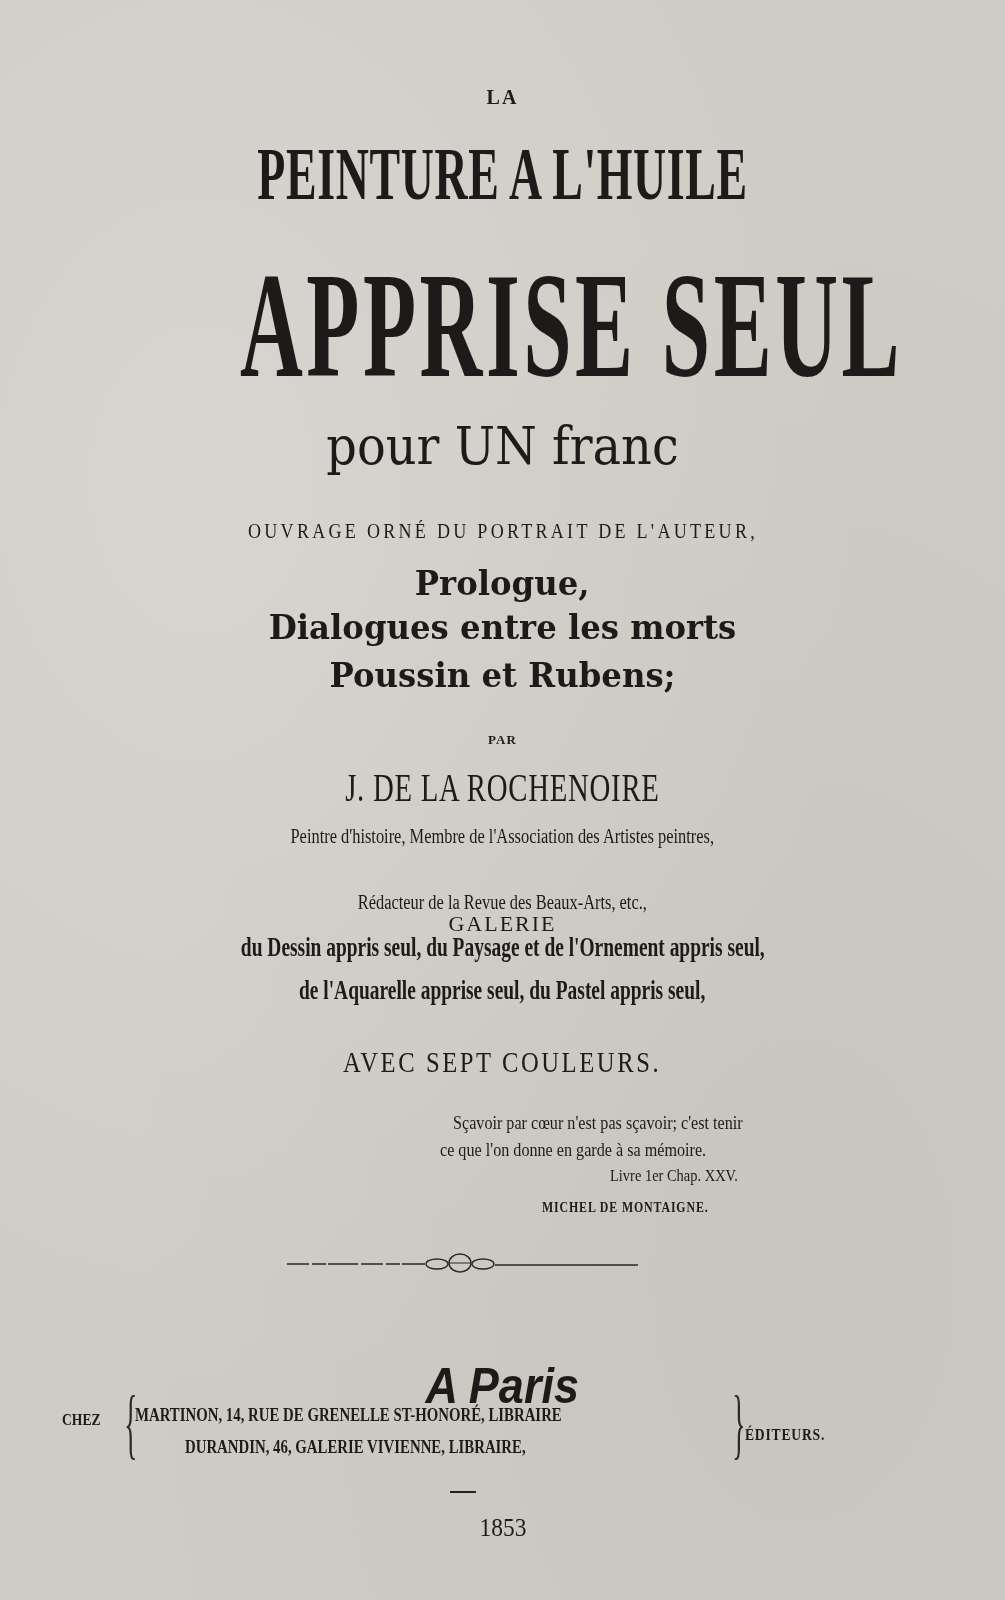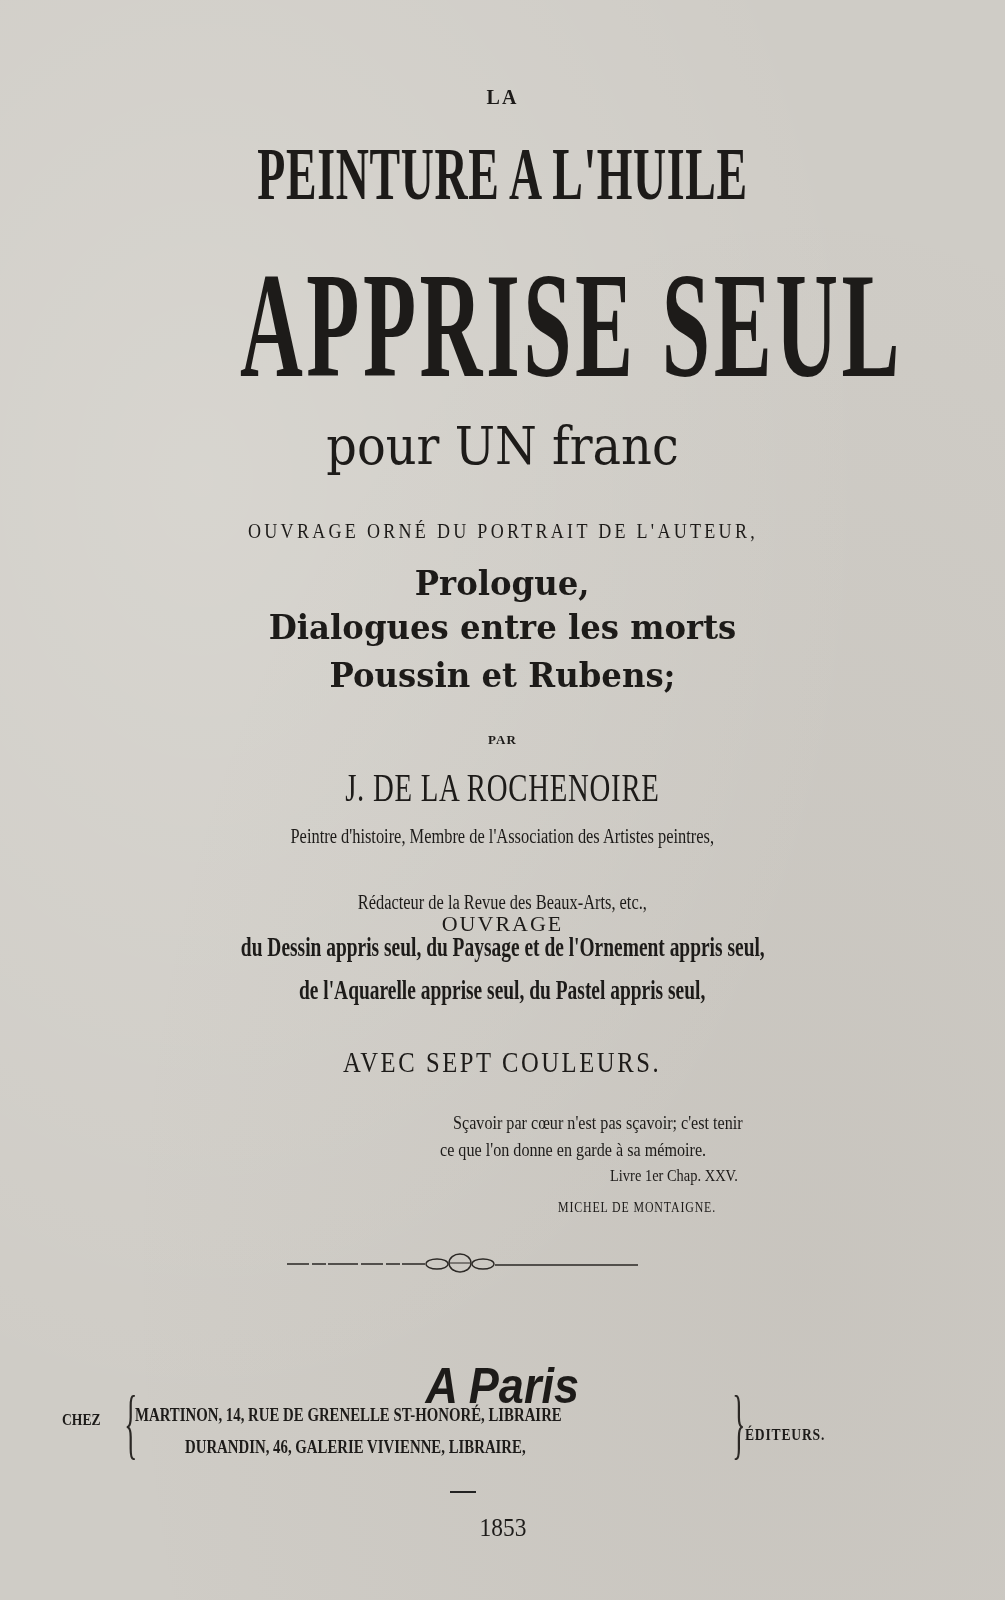--- a/index.html
+++ b/index.html
@@ -43,21 +43,21 @@
   .w1 { top: 932px; }
   .w2 { top: 952px; margin-top: 23px; }
   .avec { top: 1046px; font-size: 29px; letter-spacing: 3px; }
   .avec .cond { transform: scaleX(0.85); }
 
   .quote { position: absolute; font-size: 19px; white-space: nowrap; }
   .quote .cond { transform-origin: left; transform: scaleX(0.85); }
   .qa { left: 453px; top: 1112px; }
   .qb { left: 440px; top: 1139px; }
   .qc { left: 610px; top: 1166px; font-size: 17px; }
-  .qd { left: 542px; top: 1200px; font-size: 14px; font-weight: normal; letter-spacing: 1px; margin-left: 16px; }
+  .qd { left: 542px; top: 1200px; font-size: 14px; font-weight: bold; letter-spacing: 1px; }
 
   .ornament { position: absolute; left: 285px; top: 1251px; width: 355px; height: 24px; }
 
   .paris { top: 1357px; font-size: 50px; font-weight: bold; font-family: Liberation Sans, sans-serif; font-style: italic; }
   .paris .cond { transform: scaleX(0.9); }
 
   .chez { position: absolute; left: 62px; top: 1410px; font-size: 17px; font-weight: bold; }
   .chez .cond { transform: scaleX(0.8); transform-origin: left; }
   .brace { position: absolute; top: 1385px; font-size: 78px; font-weight: 100; line-height: 1; transform: scaleX(0.35); color: #2b2825; }
   .brace-l { left: 112px; }
@@ -112,21 +112,21 @@
     <span class="cond">J. DE LA ROCHENOIRE</span>
   </div>
 
   <div class="line quals q1">
     <span class="cond">Peintre d'histoire, Membre de l'Association des Artistes peintres,</span>
   </div>
   <div class="line quals q2">
     <span class="cond">Rédacteur de la Revue des Beaux-Arts, etc.,</span>
   </div>
 
-  <div class="line auteur">OUVRAGE</div>
+  <div class="line auteur">GALERIE</div>
 
   <div class="line works w1">
     <span class="cond">du Dessin appris seul, du Paysage et de l'Ornement appris seul,</span>
   </div>
   <div class="line works w2">
     <span class="cond">de l'Aquarelle apprise seul, du Pastel appris seul,</span>
   </div>
 
   <div class="line avec">
     <span class="cond">AVEC SEPT COULEURS.</span>

